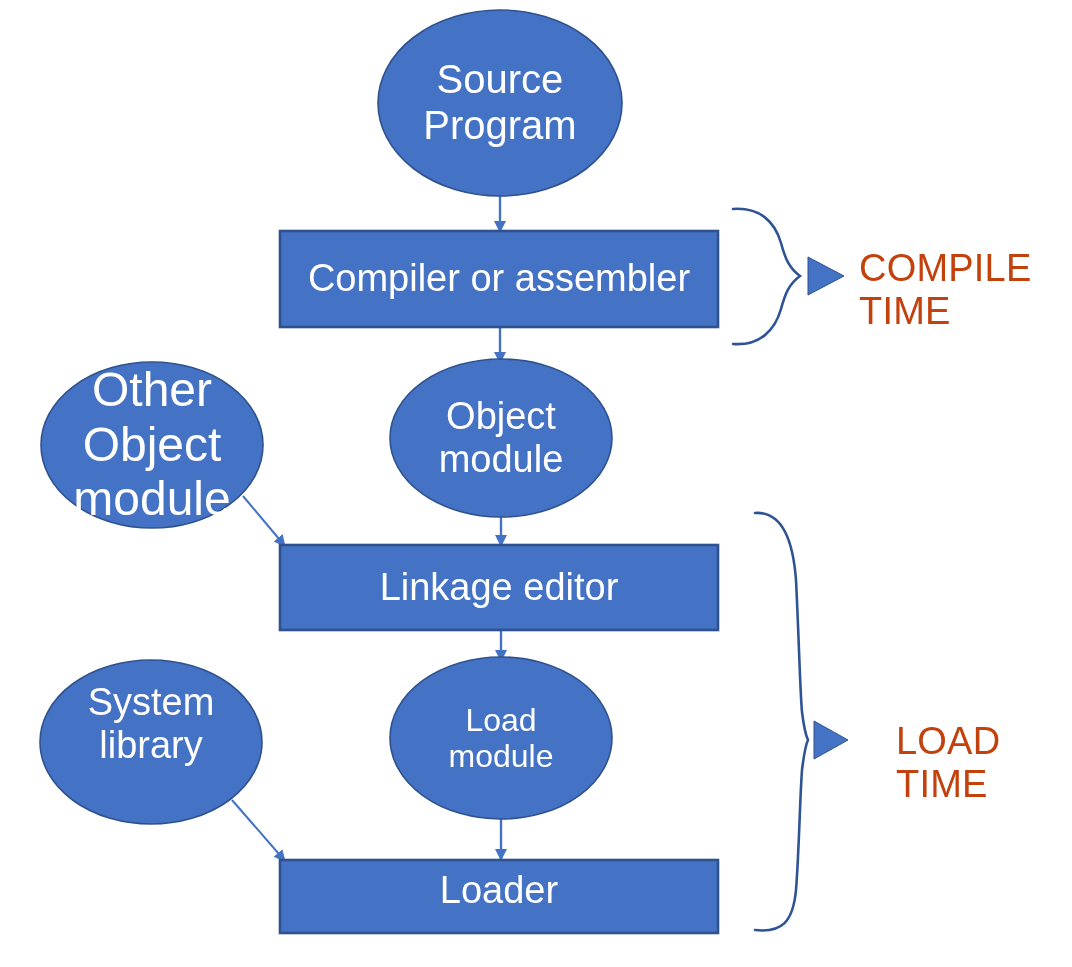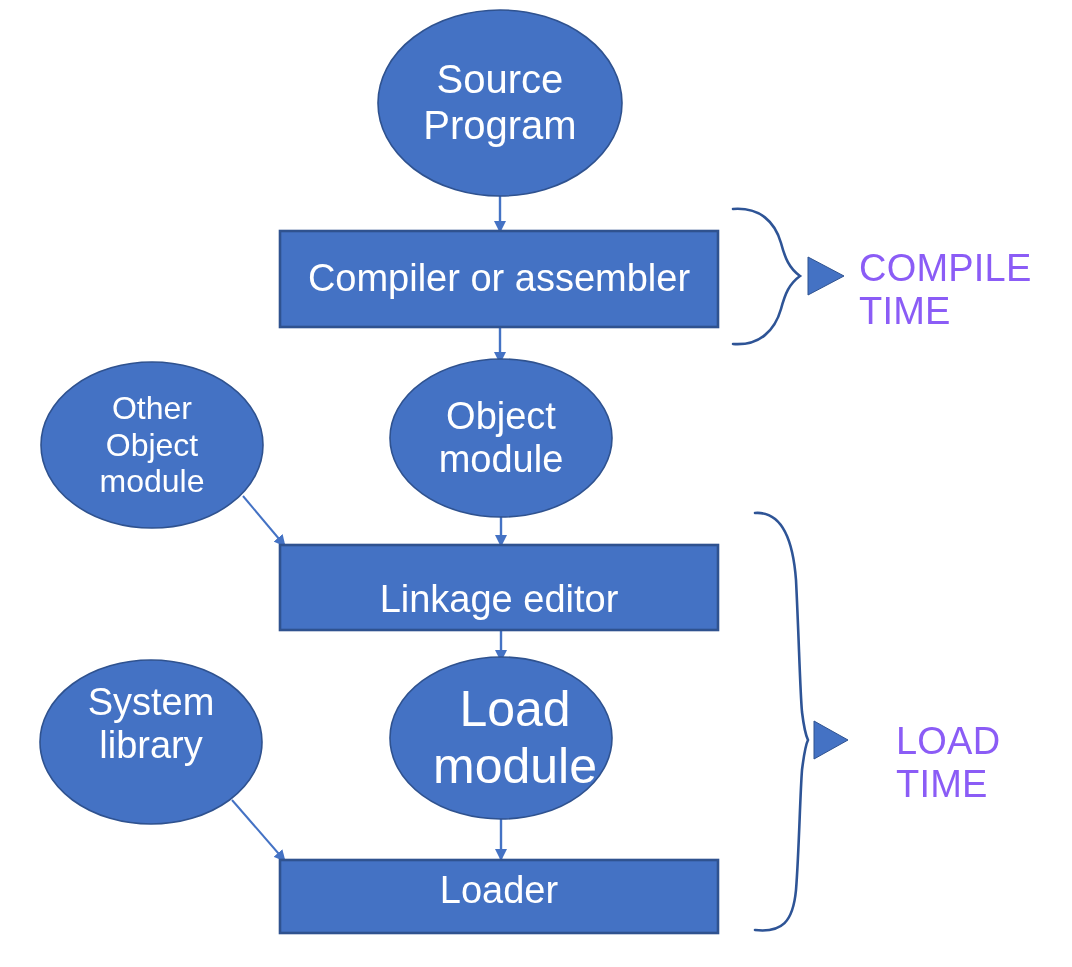--- a/index.html
+++ b/index.html
@@ -33,21 +33,21 @@
     text-align: center;
     color: #ffffff;
     font-family: "Liberation Sans", sans-serif;
     font-weight: 400;
     line-height: 1.14;
     pointer-events: none;
     white-space: pre-line;
   }
   .phase-label {
     position: absolute;
-    color: #8b5cf6;
+    color: #c2410c;
     font-family: "Liberation Sans", sans-serif;
     font-weight: 400;
     font-size: 38px;
     line-height: 1.12;
     white-space: pre-line;
     letter-spacing: 0.2px;
   }
 </style>
 </head>
 <body>
@@ -118,33 +118,33 @@
                C 793,922 782,933 755,930"></path>
       <path d="M 814,721 L 848,740 L 814,759 Z" fill="#4472C4" stroke="#2F528F" stroke-width="1"></path>
     </g>
   </svg>
 
   <div class="node-label" style="left:378px; top:10px; width:244px; height:186px; font-size:40px;">Source
 Program</div>
 
   <div class="node-label" style="left:280px; top:231px; width:438px; height:96px; font-size:38px;">Compiler or assembler</div>
 
-  <div class="node-label" style="left:41px; top:362px; width:222px; height:166px; font-size:32px;">Other
+  <div class="node-label" style="left:41px; top:362px; width:222px; height:166px; font-size:48px;">Other
 Object
 module</div>
 
   <div class="node-label" style="left:390px; top:359px; width:222px; height:158px; font-size:38px;">Object
 module</div>
 
-  <div class="node-label" style="left:280px; top:545px; width:438px; height:85px; font-size:38px;margin-top:12px;">Linkage editor</div>
+  <div class="node-label" style="left:280px; top:545px; width:438px; height:85px; font-size:38px;">Linkage editor</div>
 
   <div class="node-label" style="left:40px; top:642px; width:222px; height:164px; font-size:38px;">System
 library</div>
 
-  <div class="node-label" style="left:404px; top:657px; width:222px; height:162px; font-size:50px;">Load
+  <div class="node-label" style="left:390px; top:657px; width:222px; height:162px; font-size:32px;">Load
 module</div>
 
   <div class="node-label" style="left:280px; top:860px; width:438px; height:61px; font-size:38px;">Loader</div>
 
   <div class="phase-label" style="left:859px; top:247px;">COMPILE
 TIME</div>
 
   <div class="phase-label" style="left:896px; top:720px;">LOAD TIME</div>
 
 </div>

